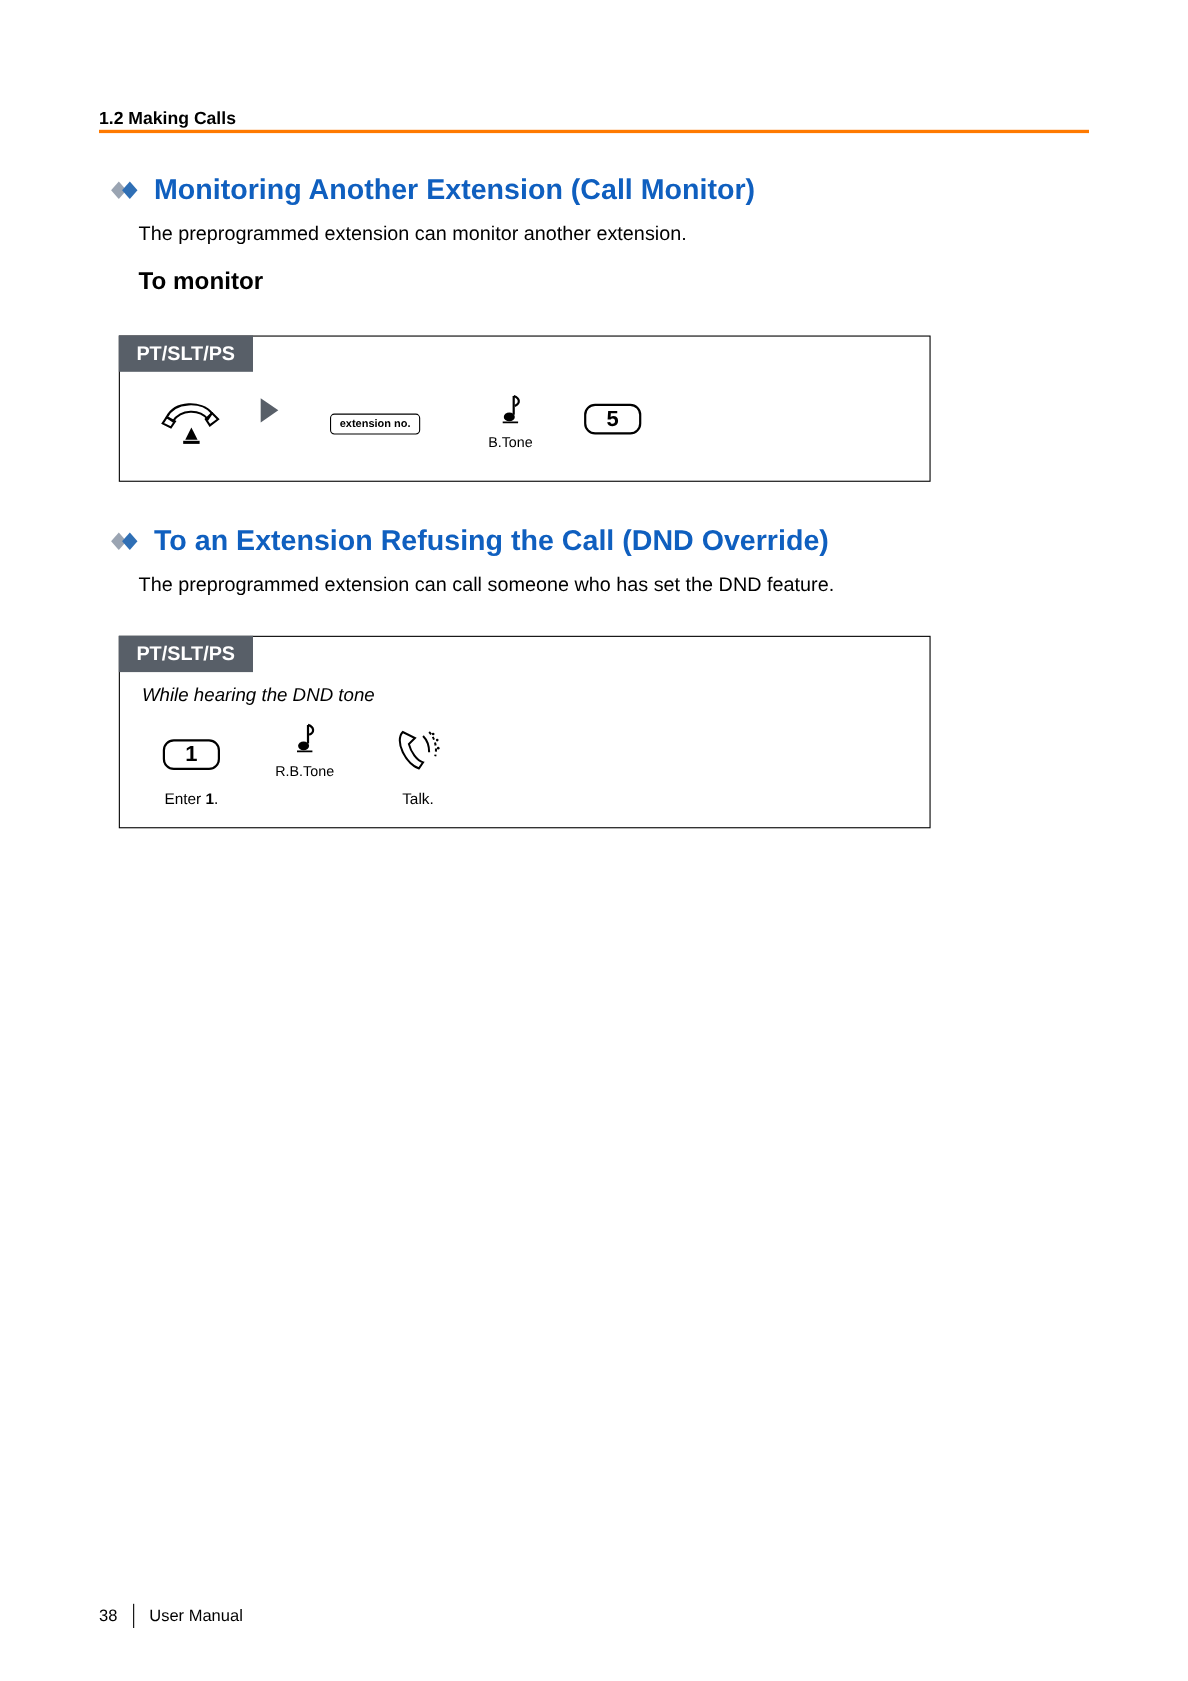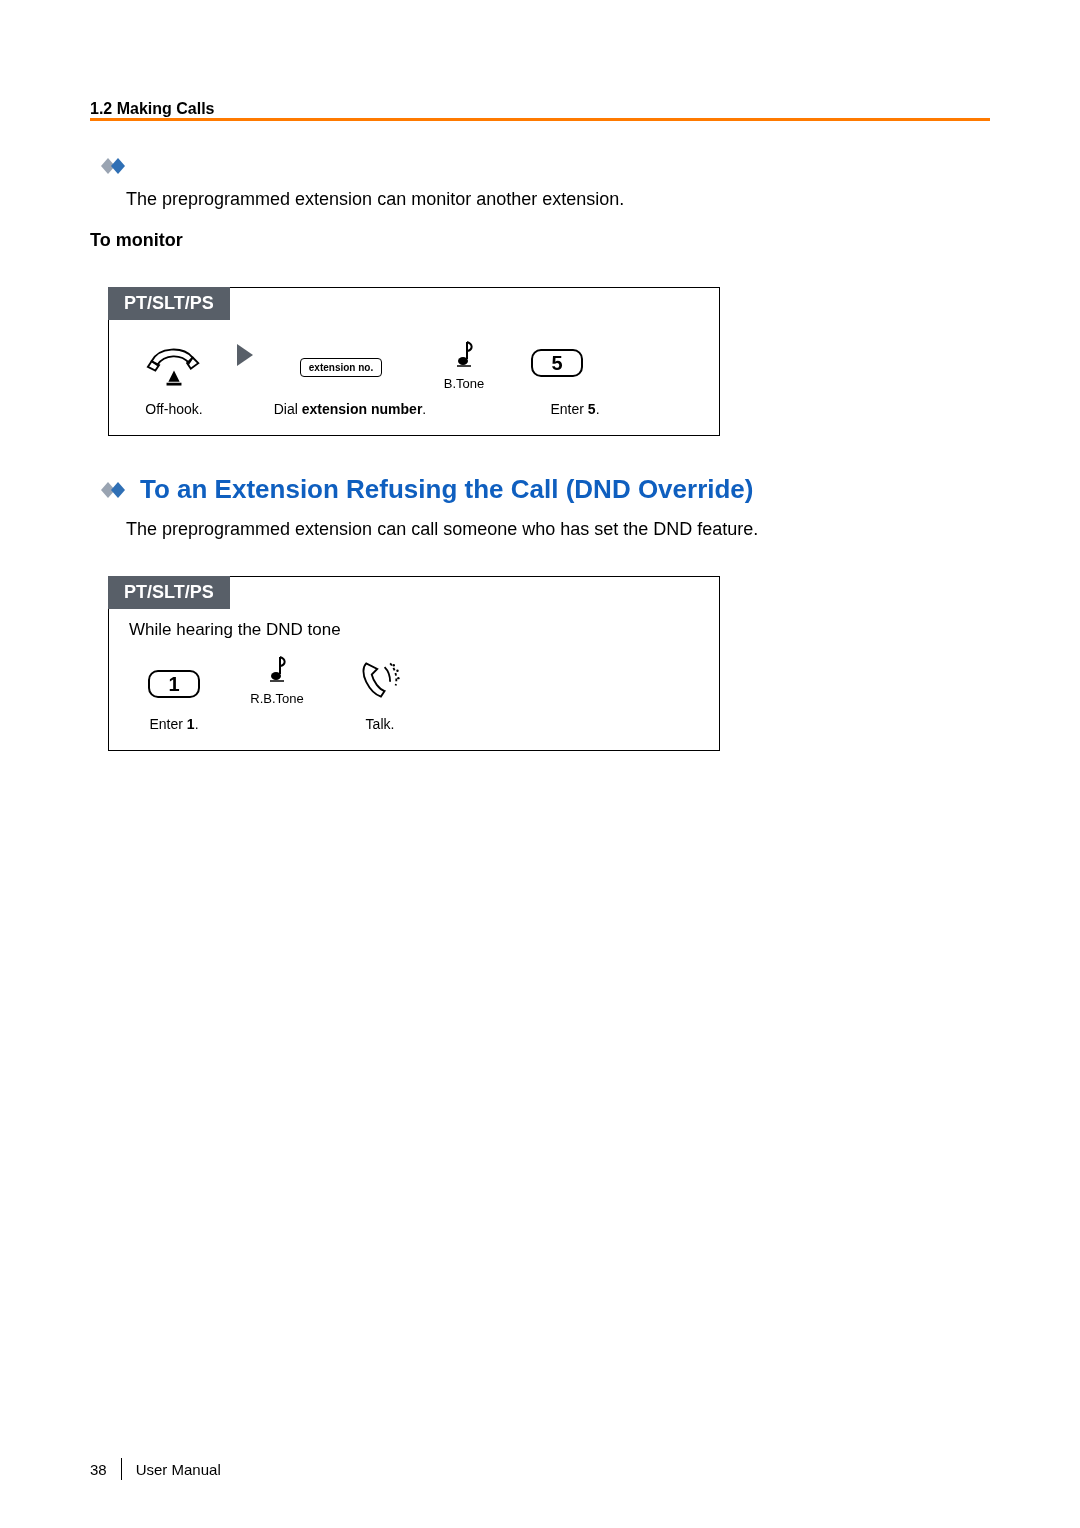--- a/index.html
+++ b/index.html
@@ -35,43 +35,45 @@
     font-size: 26px;
     font-weight: bold;
   }
   .diamond-pair svg { display: block; }
   .body-text {
     font-size: 18px;
     margin-left: 36px;
     margin-bottom: 20px;
   }
   .sub-heading {
-    font-size: 18px;
-    font-weight: bold;
+    font-size: 22px;
+    font-weight: bold;
+    margin-left: 36px;
     margin-bottom: 10px;
   }
   .proc-box {
     border: 1.5px solid #000;
     margin-left: 18px;
-    width: 612px;
+    width: 738px;
     padding: 0 0 18px 0;
     position: relative;
     margin-top: 36px;
   }
   .proc-tab {
     position: relative;
     top: -1px; left: -1px;
     display: inline-block;
     background: #585f68;
     color: #fff;
     font-weight: bold;
     font-size: 18px;
     padding: 6px 16px;
   }
   .proc-note-italic {
+    font-style: italic;
     font-size: 17px;
     margin: 10px 0 4px 20px;
   }
   .steps-row {
     display: flex;
     align-items: flex-end;
     padding: 18px 20px 10px 20px;
     gap: 18px;
   }
   .step {
@@ -140,20 +142,21 @@
   <div class="running-head">1.2 Making Calls</div>
   <div class="orange-rule"></div>
 
   <div class="section-title">
     <span class="diamond-pair">
       <svg width="30" height="18" viewBox="0 0 30 18">
         <polygon points="8,1 15,9 8,17 1,9" fill="#9aa4b2"></polygon>
         <polygon points="18,1 25,9 18,17 11,9" fill="#2f6fb5"></polygon>
       </svg>
     </span>
+    <h2>Monitoring Another Extension (Call Monitor)</h2>
   </div>
 
   <p class="body-text">The preprogrammed extension can monitor another extension.</p>
 
   <div class="sub-heading">To monitor</div>
 
   <div class="proc-box">
     <span class="proc-tab">PT/SLT/PS</span>
 
     <div class="steps-row">
@@ -186,31 +189,20 @@
           </svg>
         </span>
         <span class="tone-label">B.Tone</span>
       </div>
 
       <div class="step" style="width:80px; margin-bottom:14px;">
         <span class="key-box">5</span>
       </div>
     </div>
 
-    <div class="captions-row">
-      <div class="cap" style="width:90px;">Off-hook.</div>
-      <div style="width:16px;"></div>
-      <div class="cap" style="width:158px;">
-        <span>Dial </span><b>extension number</b><span>.</span>
-      </div>
-      <div style="width:70px;"></div>
-      <div class="cap" style="width:80px;">
-        <span>Enter </span><b>5</b><span>.</span>
-      </div>
-    </div>
   </div>
 
   <div class="small-gap"></div>
 
   <div class="section-title">
     <span class="diamond-pair">
       <svg width="30" height="18" viewBox="0 0 30 18">
         <polygon points="8,1 15,9 8,17 1,9" fill="#9aa4b2"></polygon>
         <polygon points="18,1 25,9 18,17 11,9" fill="#2f6fb5"></polygon>
       </svg>

